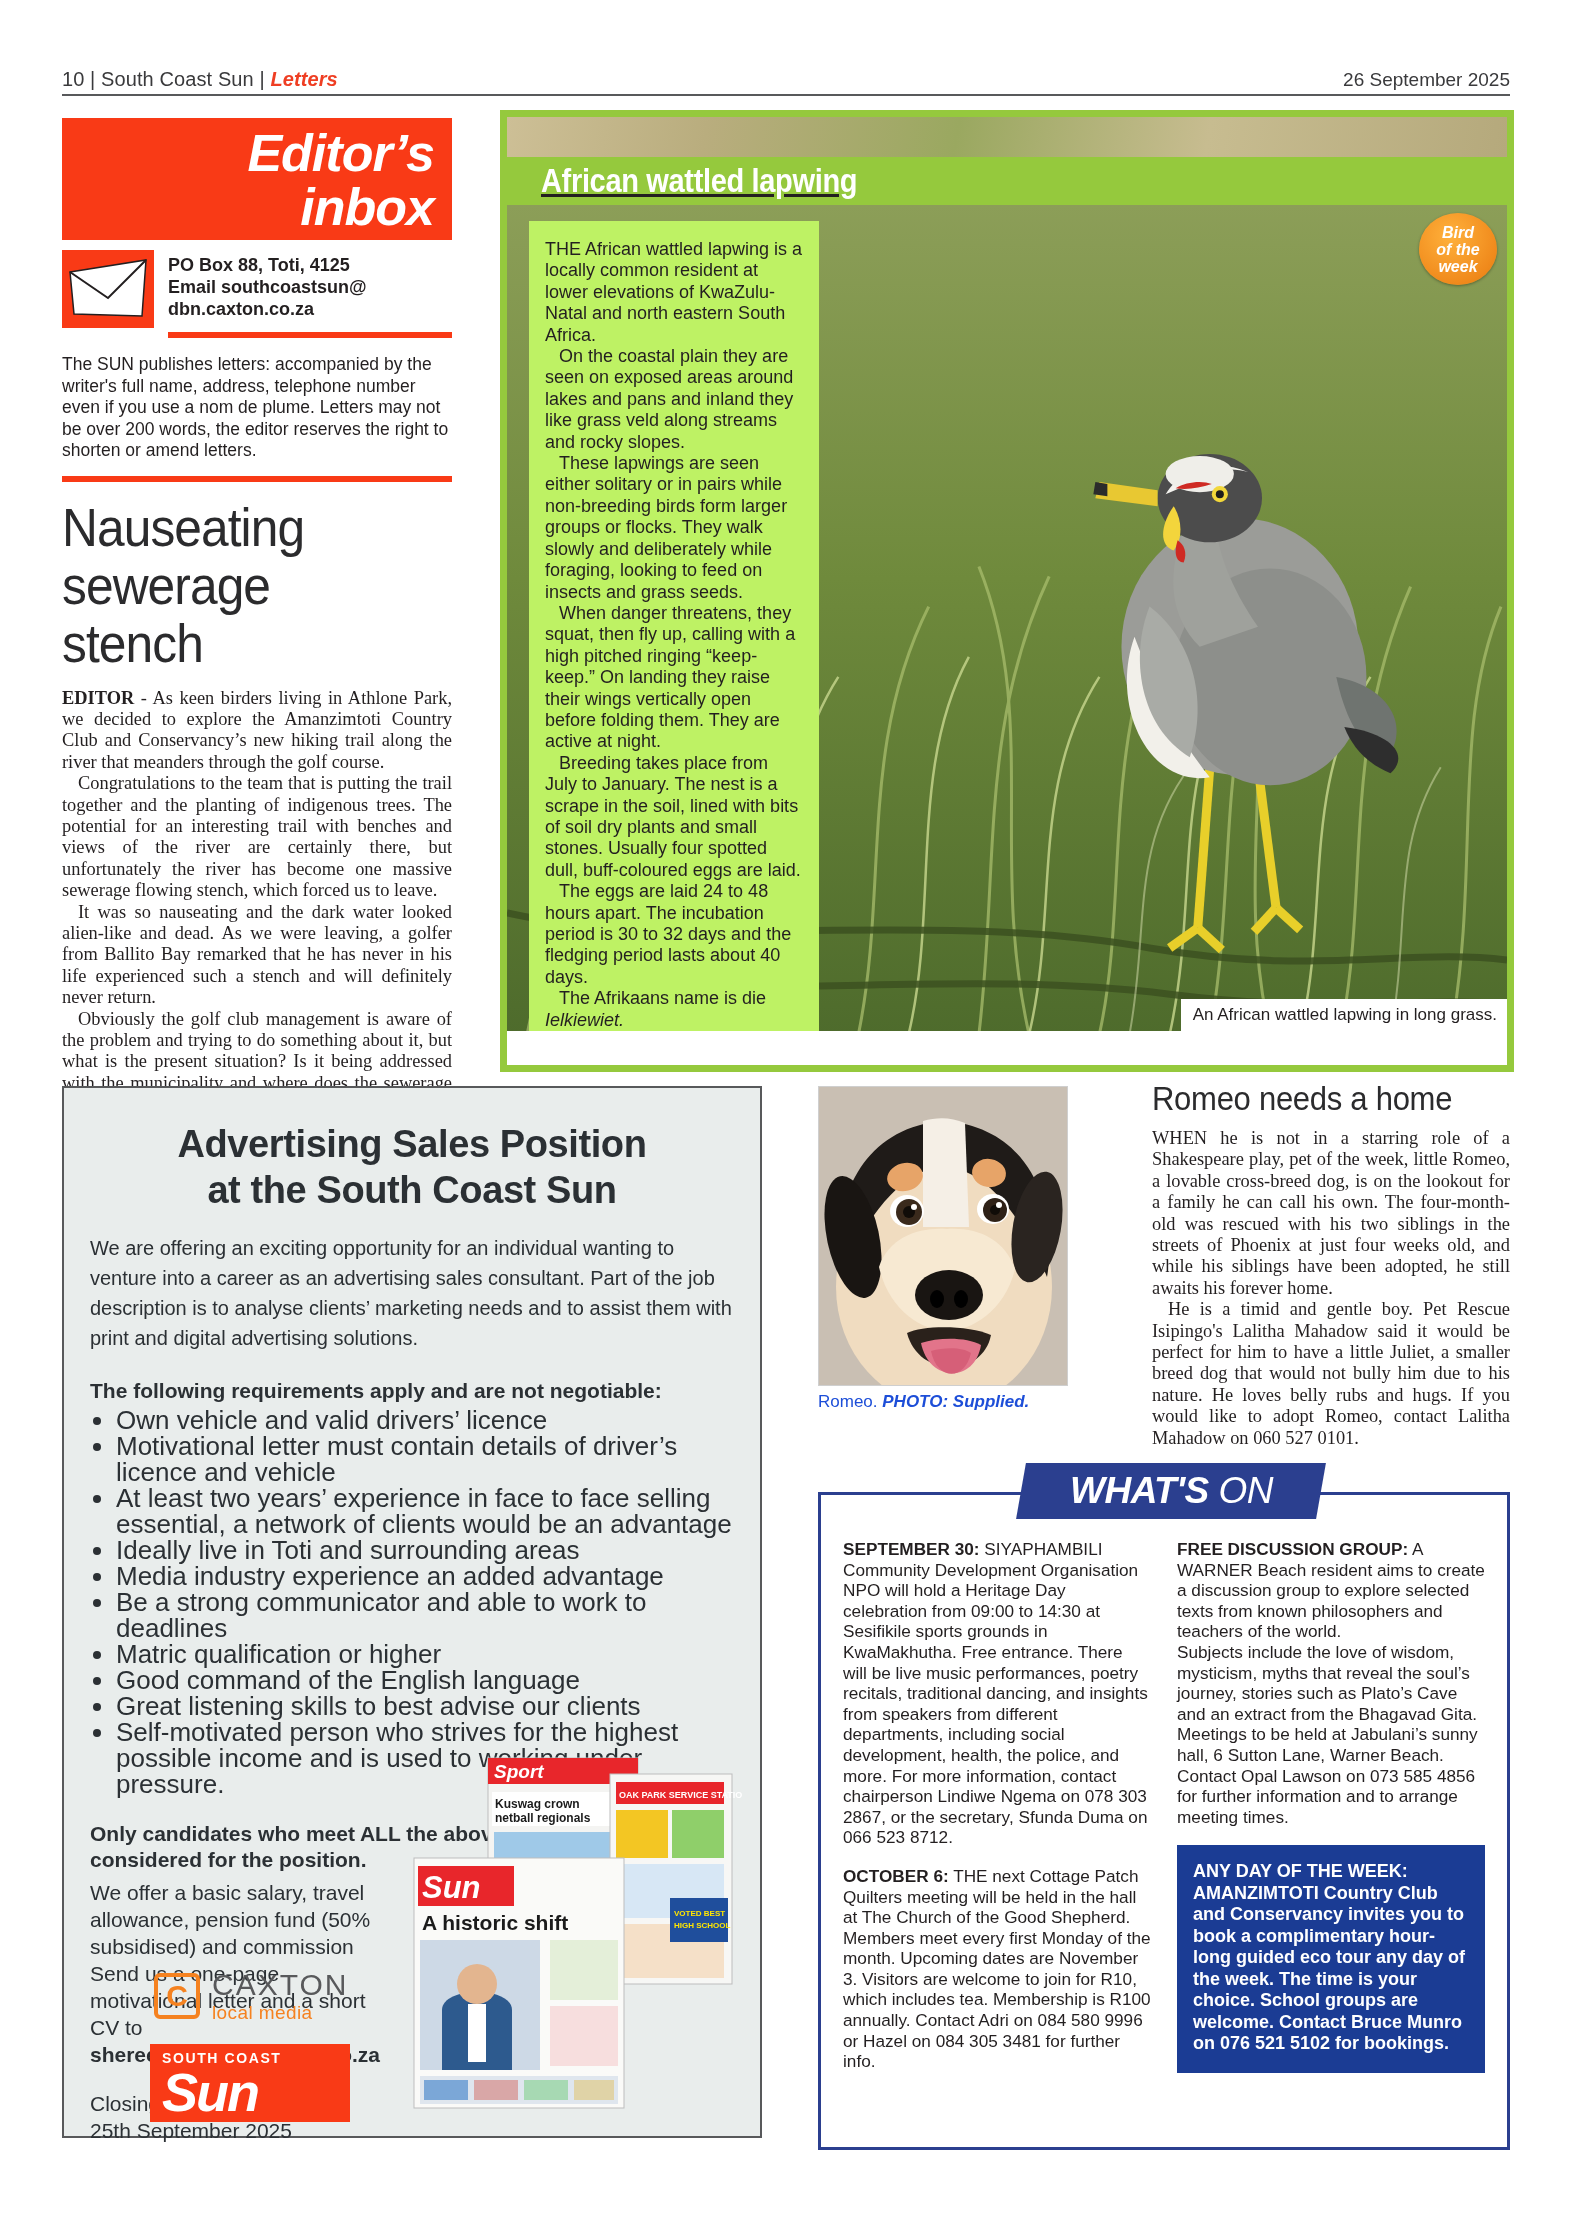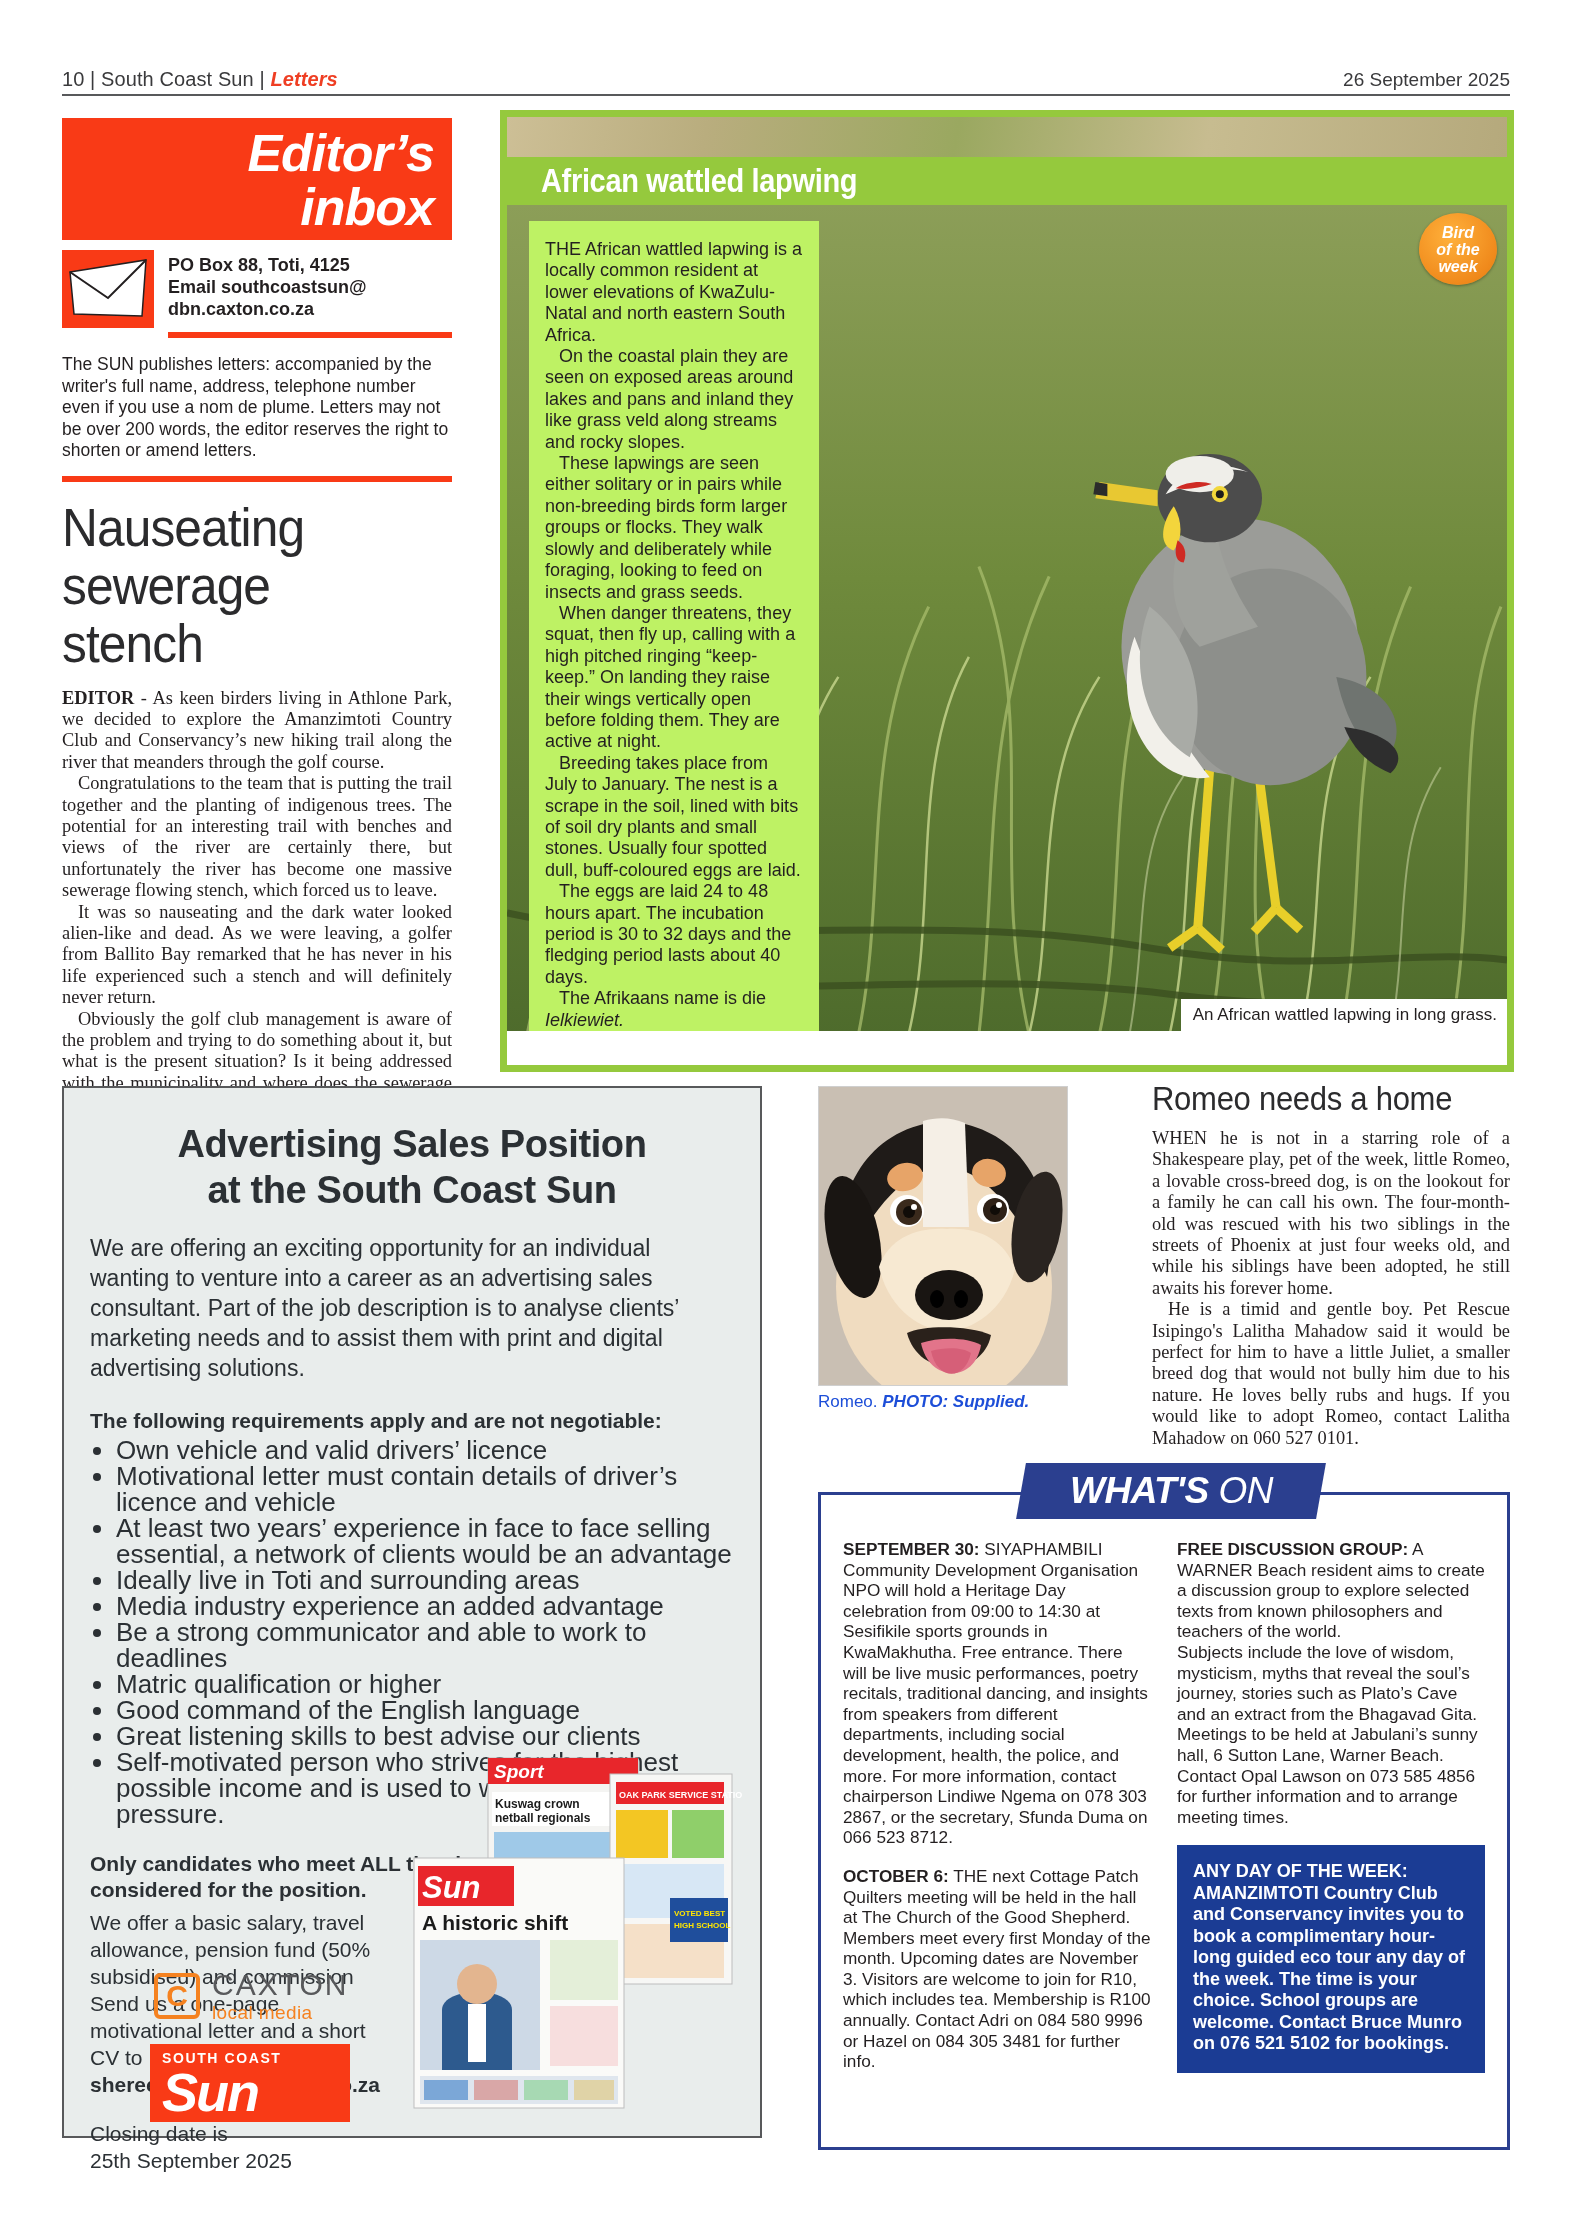--- a/index.html
+++ b/index.html
@@ -60,21 +60,21 @@
     color:#231f20;
   }
   .letter-body p { margin:0; text-indent:16px; }
   .letter-body p.first { text-indent:0; }
   .letter-body b { font-weight:bold; }
   .signoff { font-family:"Liberation Serif", serif; font-weight:bold; font-size:18.4px; }
 
   
   .bird {
     position:absolute; left:500px; top:110px; width:1014px; height:962px;
-    border:7px solid #95c93d; background:#fff;
+    border:7px solid #95c93d; background:#fff;text-decoration:underline;
   }
   .bird-topstrip {
     height:40px; width:100%;
     background:linear-gradient(100deg,#cdbf96,#b9ad7e 20%,#9aa860 45%,#c7bc90 70%,#b5a97c);
     position:relative; overflow:hidden;
   }
   .bird-titlebar {
     background:#95c93d; height:48px; display:flex; align-items:center; padding-left:34px;
   }
   .bird-title {
@@ -113,21 +113,21 @@
 
   
   .adbox {
     position:absolute; left:62px; top:1086px; width:700px; height:1052px;
     border:2px solid #58595b; background:#e9edec; padding:33px 26px;
   }
   .ad-title {
     font-size:38px; font-weight:bold; text-align:center; line-height:46px;
     color:#2b3034; letter-spacing:-.4px;
   }
-  .ad-intro { font-size:23px; line-height:30px; margin-top:20px; color:#2b3034; }
+  .ad-intro { font-size:20px; line-height:30px; margin-top:20px; color:#2b3034; }
   .ad-reqhead { font-size:21px; font-weight:bold; margin-top:26px; color:#2b3034; }
   .ad-list { margin:4px 0 0 0; padding-left:26px; font-size:26px; line-height:26px; color:#2b3034; }
   .ad-list li { margin:0; }
   .ad-only { font-size:21px; font-weight:bold; margin-top:24px; line-height:26px; color:#2b3034; }
   .ad-offer { font-size:21px; line-height:27px; margin-top:6px; width:300px; color:#2b3034; }
   .ad-offer .mail { font-weight:bold; }
   .ad-closing { font-size:21px; line-height:27px; margin-top:22px; width:300px; color:#2b3034; }
   .caxton {
     position:absolute; left:90px; bottom:112px; display:flex; align-items:center; gap:12px;
   }

